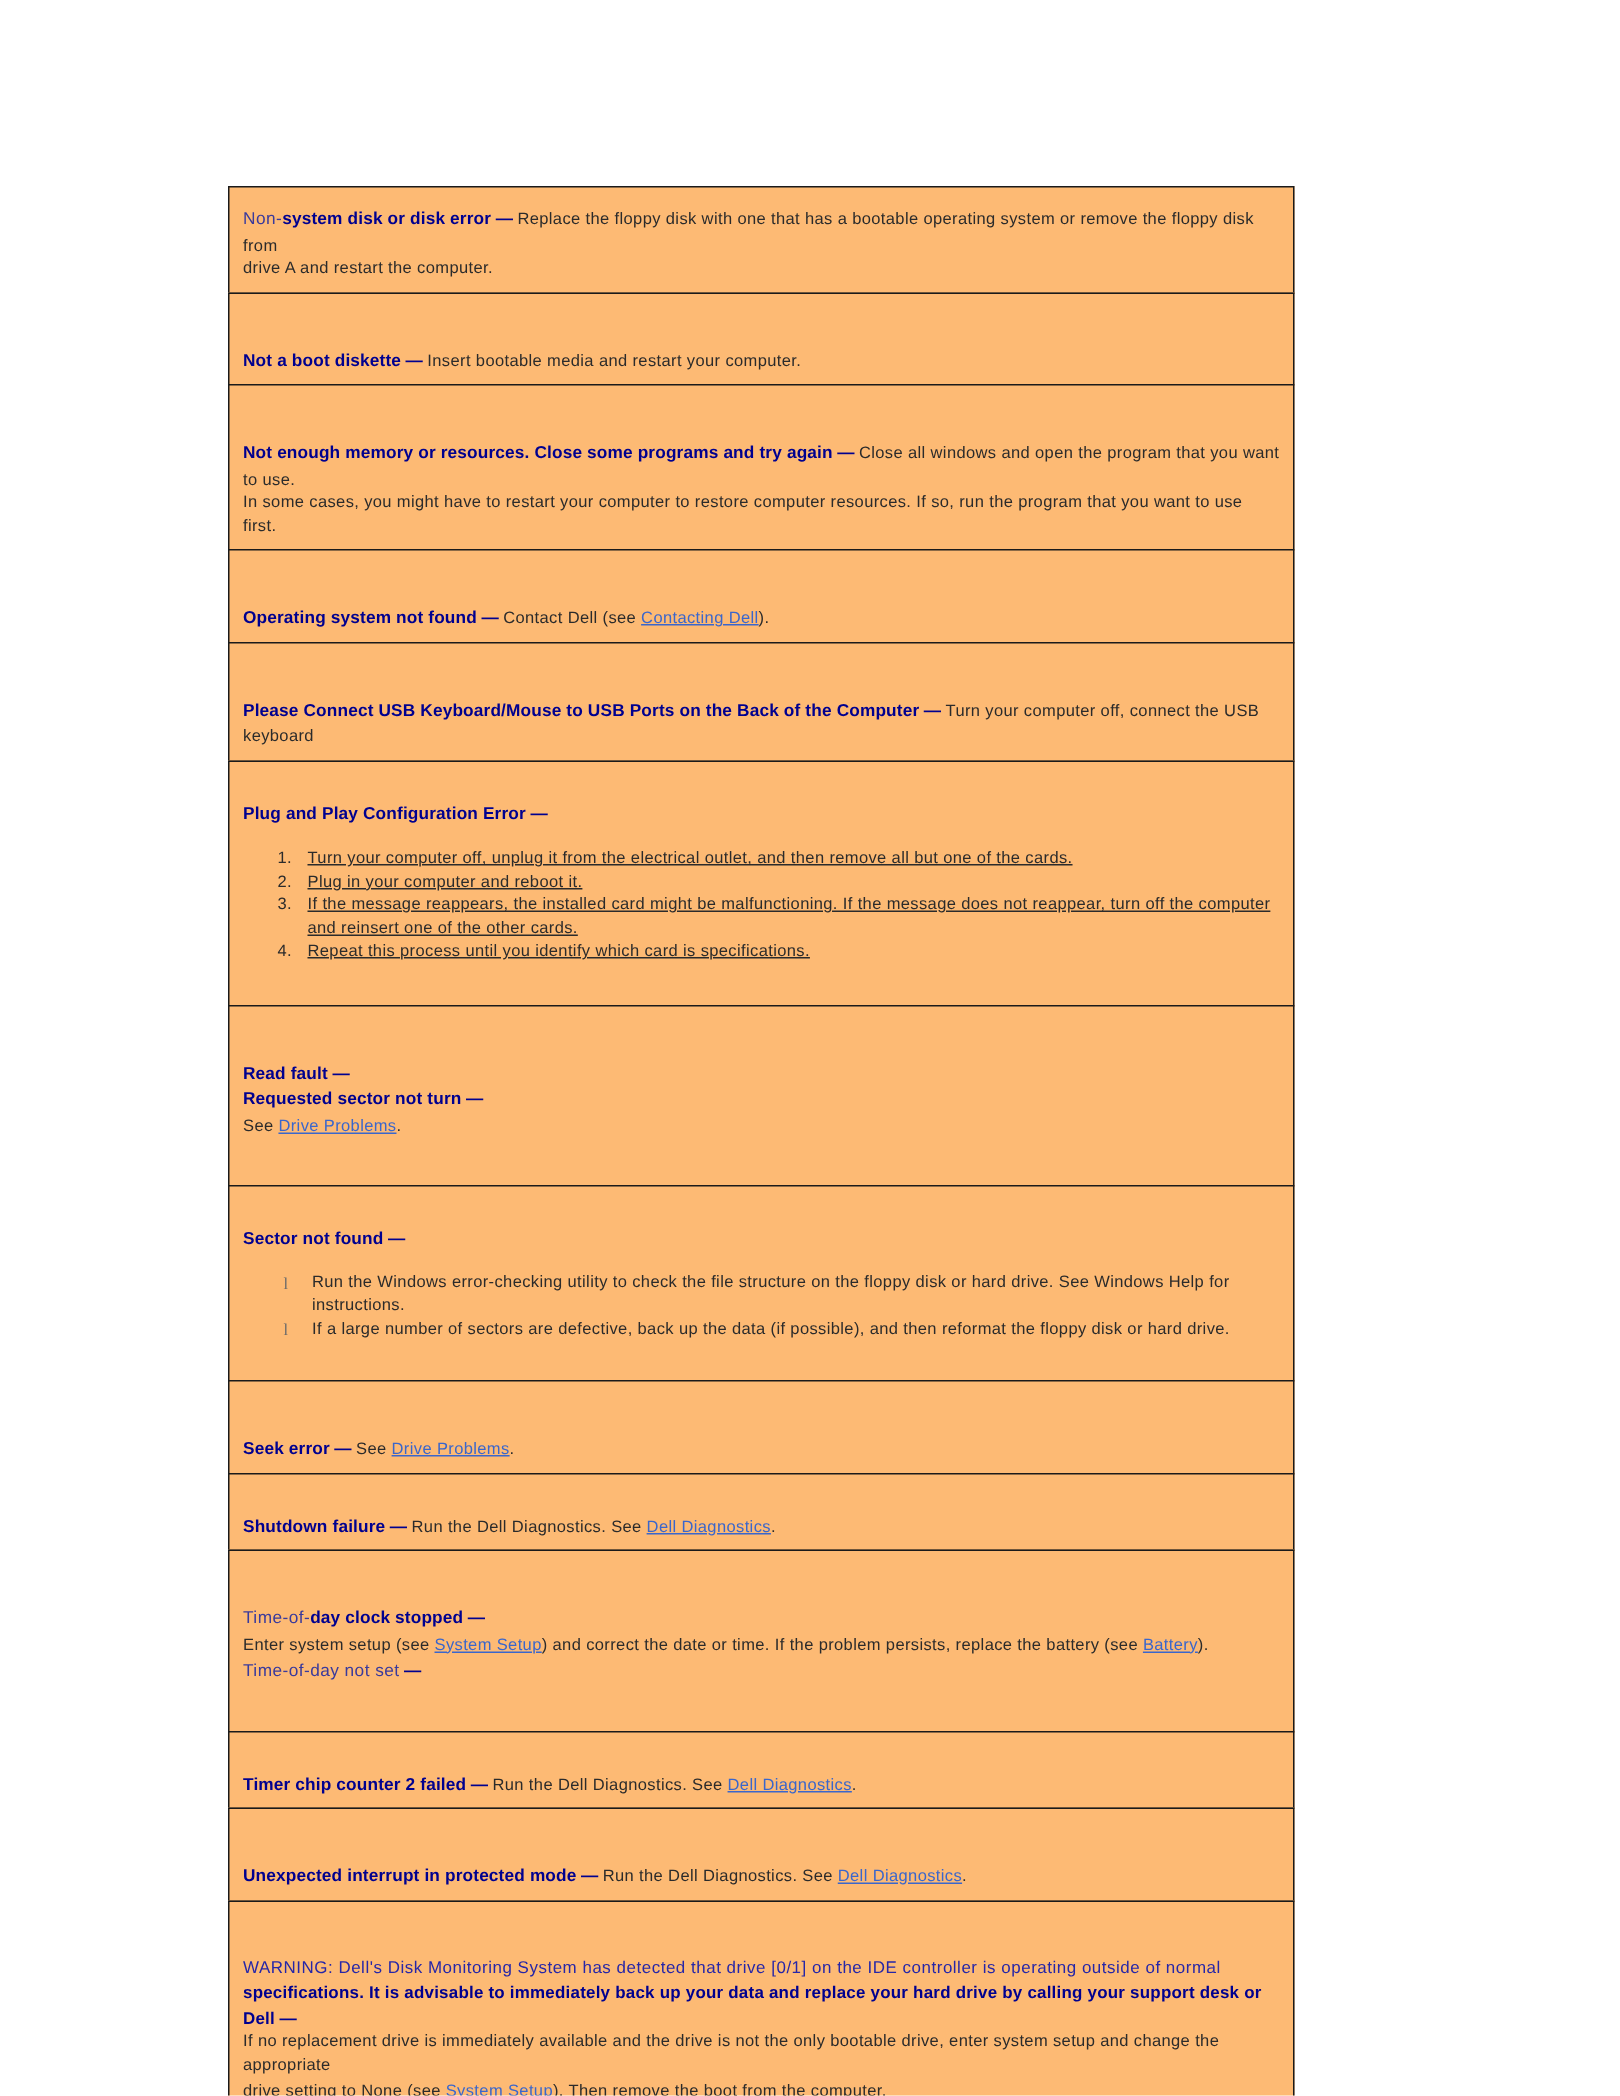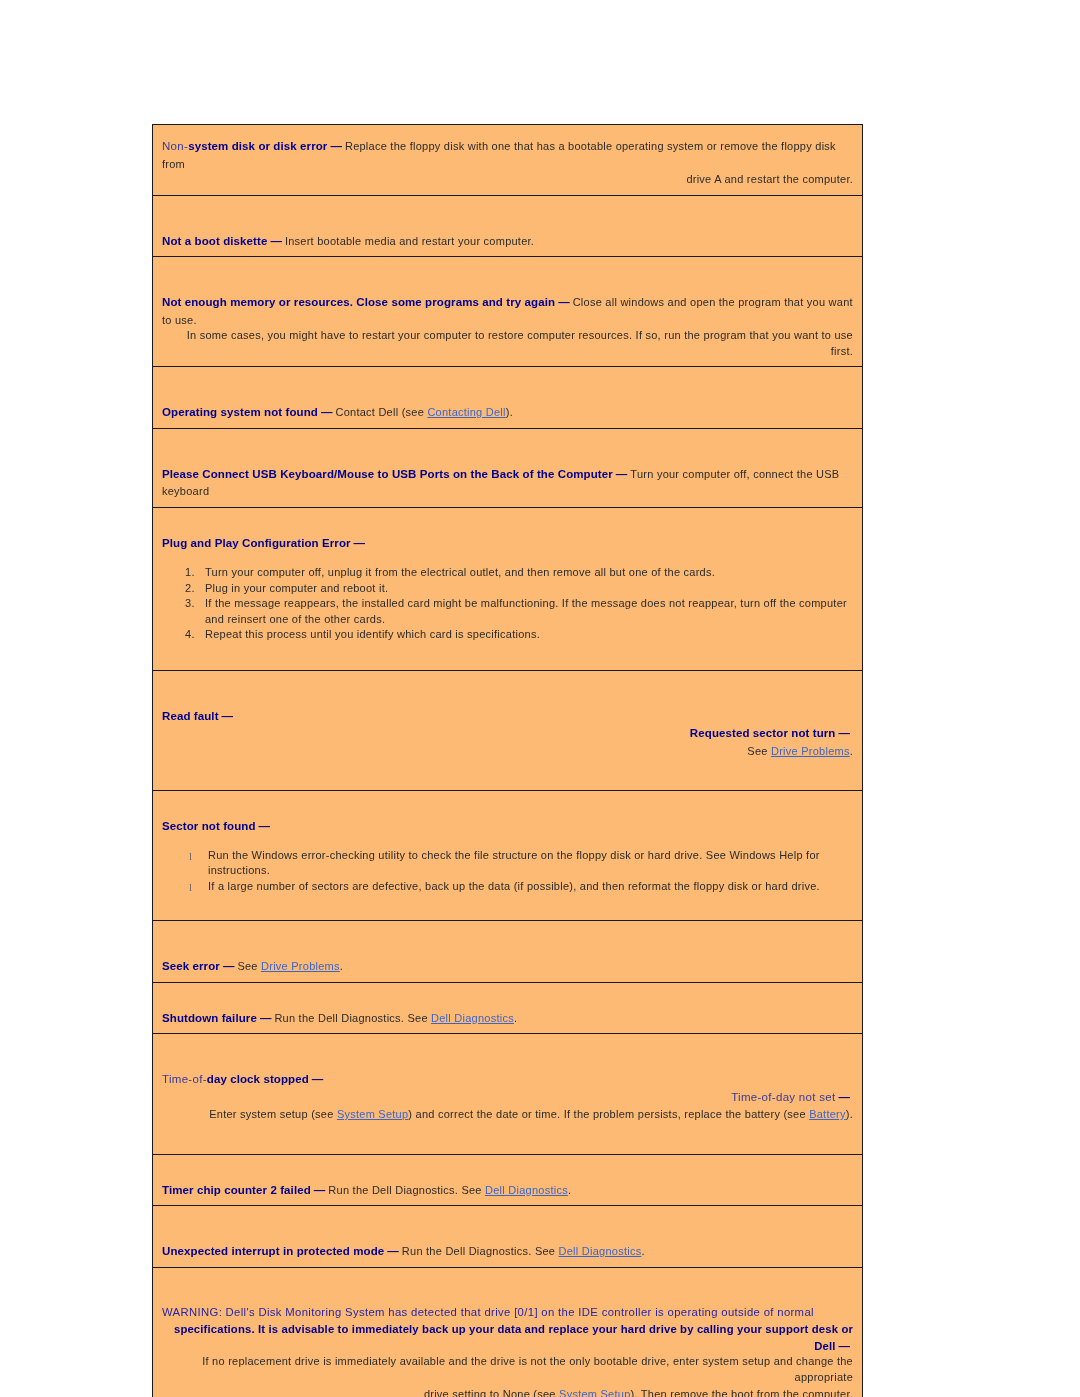--- a/index.html
+++ b/index.html
@@ -70,38 +70,39 @@
     color: #3a66cc;
     text-decoration: underline;
     font-size: 11px;
     letter-spacing: 0.25px;
   }
 
   .para {
     margin: 0;
     line-height: 15.5px;
   }
-  .para + .para { margin-top: 0; text-align: right; }
+  .para + .para { margin-top: 0; }
 
   .gap-before { margin-top: 17px; }
   .gap-before-lg { margin-top: 28px; }
   .gap-before-xl { margin-top: 40px; }
 
   
   ol.num-list {
     margin: 14px 0 6px 0;
     padding-left: 36px;
     color: #2b2b2b;
     font-size: 11px;
     letter-spacing: 0.25px;
   }
   ol.num-list > li {
     line-height: 15.5px;
     padding-left: 7px;
     margin: 0;
+    text-decoration: underline;
   }
 
   
   ul.bar-list {
     list-style: none;
     margin: 13px 0 5px 0;
     padding-left: 26px;
   }
   ul.bar-list > li {
     position: relative;
@@ -229,26 +230,26 @@
     <p class="para">
       <span class="hd">Shutdown failure</span><span class="dash">—</span><span class="body-txt">Run the Dell Diagnostics. See </span><a class="lnk" href="#">Dell Diagnostics</a><span class="body-txt">.</span>
     </p>
   </div>
 
   <div class="block">
     <div class="spacer-md"></div>
     <p class="para">
       <span class="hd-light">Time-of-</span><span class="hd">day clock stopped</span><span class="dash">—</span>
     </p>
+    <p class="para gap-before">
+      <span class="body-txt">Enter system setup (see </span><a class="lnk" href="#">System Setup</a><span class="body-txt">) and correct the date or time. If the problem persists, replace the battery (see </span><a class="lnk" href="#">Battery</a><span class="body-txt">).</span>
+    </p>
     <p class="para gap-before-lg">
       <span class="hd-light">Time-of-day not set</span><span class="dash">—</span>
     </p>
-    <p class="para gap-before">
-      <span class="body-txt">Enter system setup (see </span><a class="lnk" href="#">System Setup</a><span class="body-txt">) and correct the date or time. If the problem persists, replace the battery (see </span><a class="lnk" href="#">Battery</a><span class="body-txt">).</span>
-    </p>
     <div class="spacer-md"></div>
   </div>
 
   <div class="block">
     <div class="spacer-sm"></div>
     <p class="para">
       <span class="hd">Timer chip counter 2 failed</span><span class="dash">—</span><span class="body-txt">Run the Dell Diagnostics. See </span><a class="lnk" href="#">Dell Diagnostics</a><span class="body-txt">.</span>
     </p>
   </div>
 

